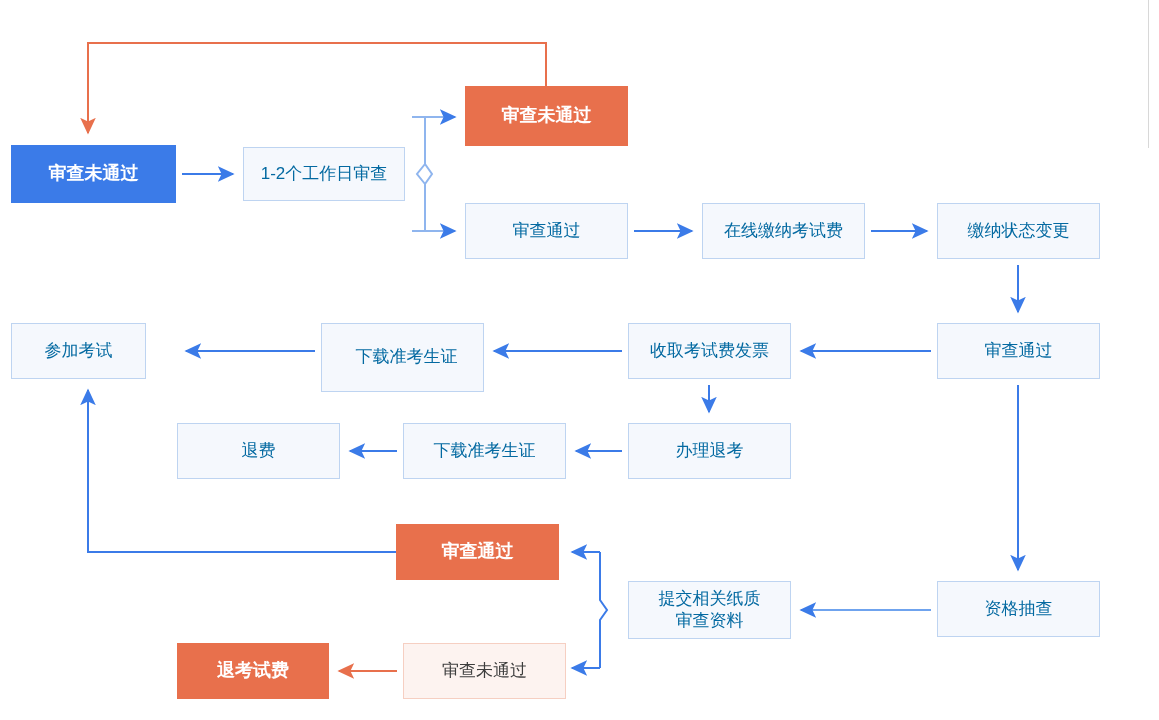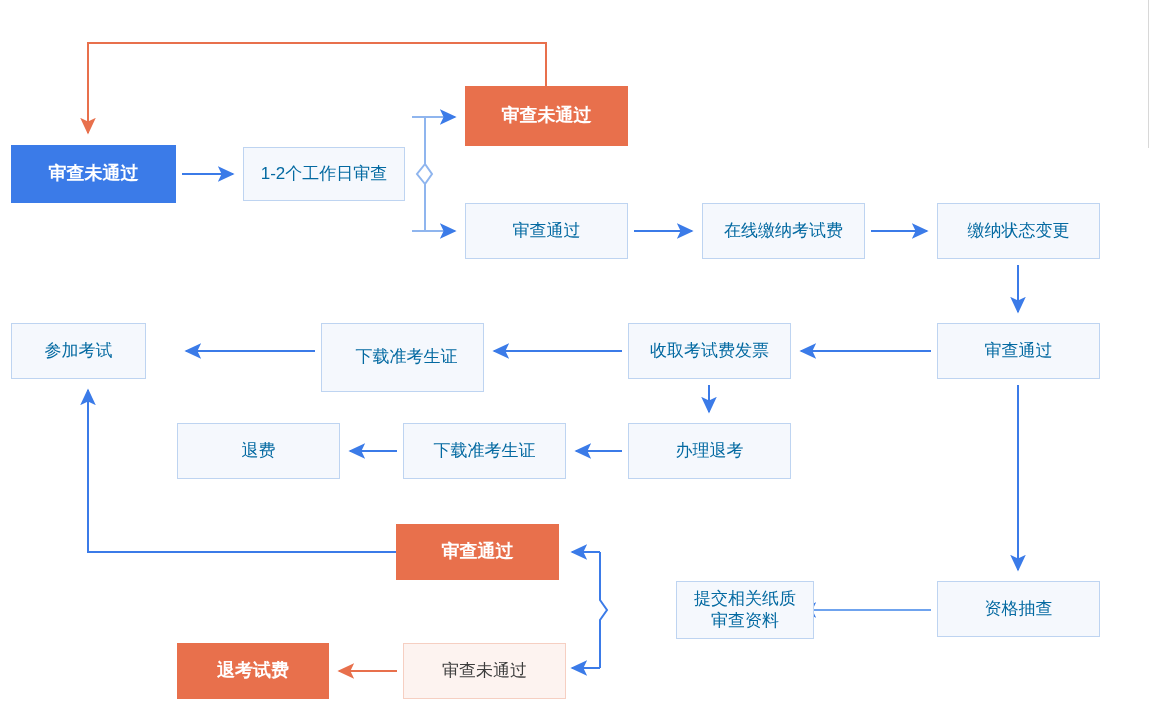--- a/index.html
+++ b/index.html
@@ -190,21 +190,21 @@
   <div class="node light" style="left:11px; top:323px; width:135px; height:56px;">参加考试</div>
 
   <div class="node light" style="left:628px; top:423px; width:163px; height:56px;">办理退考</div>
 
   <div class="node light" style="left:403px; top:423px; width:163px; height:56px;">下载准考生证</div>
 
   <div class="node light" style="left:177px; top:423px; width:163px; height:56px;">退费</div>
 
   <div class="node light" style="left:937px; top:581px; width:163px; height:56px;">资格抽查</div>
 
-  <div class="node light two-line" style="left:628px; top:581px; width:138px; height:58px;margin-left:48px;">提交相关纸质
+  <div class="node light two-line" style="left:628px; top:581px; width:163px; height:58px;">提交相关纸质
 审查资料</div>
 
   <div class="node orange" style="left:396px; top:524px; width:163px; height:56px;">审查通过</div>
 
   <div class="node peach" style="left:403px; top:643px; width:163px; height:56px;">审查未通过</div>
 
   <div class="node orange" style="left:177px; top:643px; width:152px; height:56px;">退考试费</div>
 
 </div>
 

